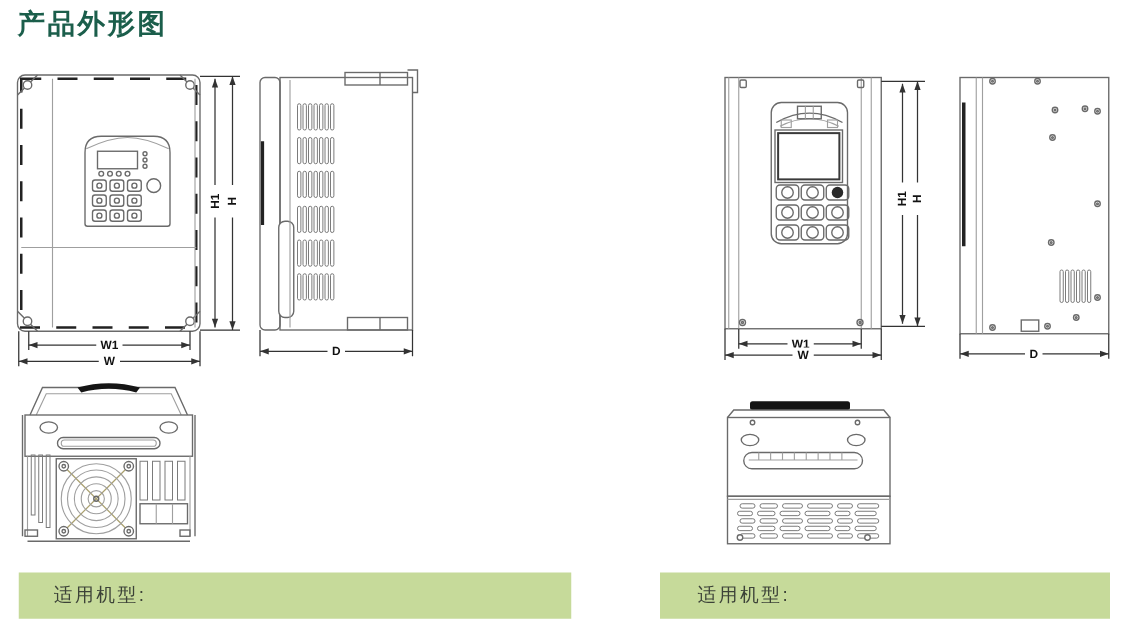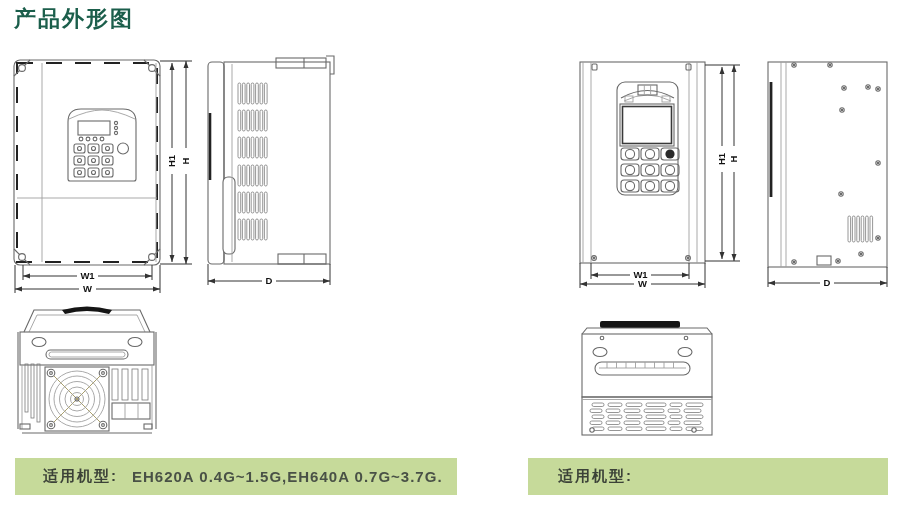--- a/index.html
+++ b/index.html
@@ -13,21 +13,21 @@
   .s2{fill:none;stroke:#9f9f9f;stroke-width:0.9;}
   .sv{fill:none;stroke:#7b7b7b;stroke-width:0.8;}
   .dash{fill:none;stroke:#222;stroke-width:2;stroke-dasharray:16 13;}
   .dl{fill:none;stroke:#333;stroke-width:1;}
   .ah{fill:#333;stroke:none;}
   .bg{fill:#ffffff;stroke:none;}
   .dark{fill:#151515;stroke:none;}
   .dimtext{font:bold 9.5px "Liberation Sans",sans-serif;fill:#111;}
   .caption{position:absolute;height:37px;background:#c6da9a;display:flex;align-items:center;
         gap:14px;box-sizing:border-box;}
-  .cap-label{font-size:15px;font-weight:700;color:#3c4238;letter-spacing:2px;white-space:nowrap;}
+  .cap-label{font-size:15px;font-weight:400;color:#3c4238;letter-spacing:2px;white-space:nowrap;}
   .cap-models{font-size:15px;font-weight:600;color:#495146;letter-spacing:1px;white-space:nowrap;}
 </style>
 </head>
 <body>
 
 <div id="page">
 
   <h1 id="page-title">产品外形图</h1>
 
   <svg class="view" style="left:8px;top:52px" width="196" height="248" viewBox="0 0 196 248">
@@ -196,21 +196,20 @@
       <rect x="124" y="67" width="6" height="31" class="sv"></rect>
       <rect x="134" y="67" width="6" height="31" class="sv"></rect>
       <rect x="104" y="101" width="38" height="16" class="s1"></rect>
       <line x1="117" y1="101" x2="117" y2="117" class="s2"></line>
       <line x1="130" y1="101" x2="130" y2="117" class="s2"></line>
     </g>
   </svg>
 
   <div class="caption" style="left:15px;top:458px;width:442px;padding-left:28px">
     <span class="cap-label">适用机型:</span>
-    <span class="cap-models">EH620A 0.4G~1.5G,EH640A 0.7G~3.7G.</span>
   </div>
 
   <svg class="view" style="left:575px;top:52px" width="168" height="240" viewBox="0 0 168 240">
     <g>
       <rect x="5" y="10" width="125" height="201" class="s1f"></rect>
       <line x1="8" y1="10" x2="8" y2="211" class="s2"></line>
       <line x1="16" y1="10" x2="16" y2="211" class="s2"></line>
       <line x1="114" y1="10" x2="114" y2="211" class="s2"></line>
       <line x1="122" y1="10" x2="122" y2="211" class="s2"></line>
       <rect x="17" y="12" width="5" height="6" rx="1" class="s1"></rect>

